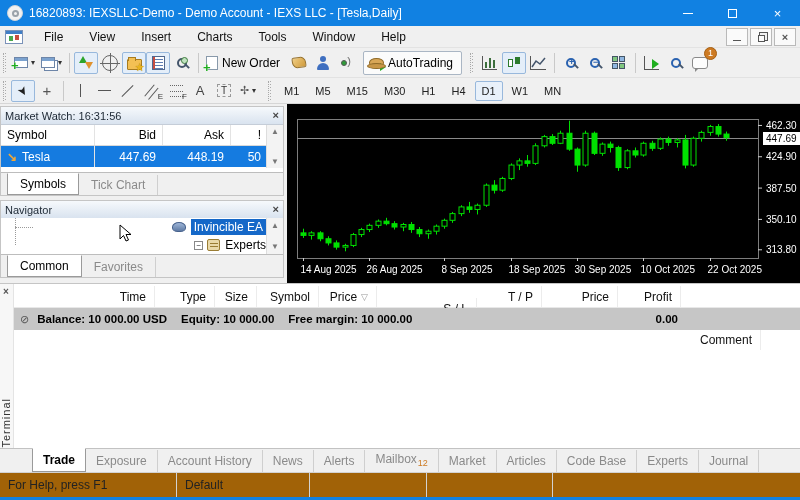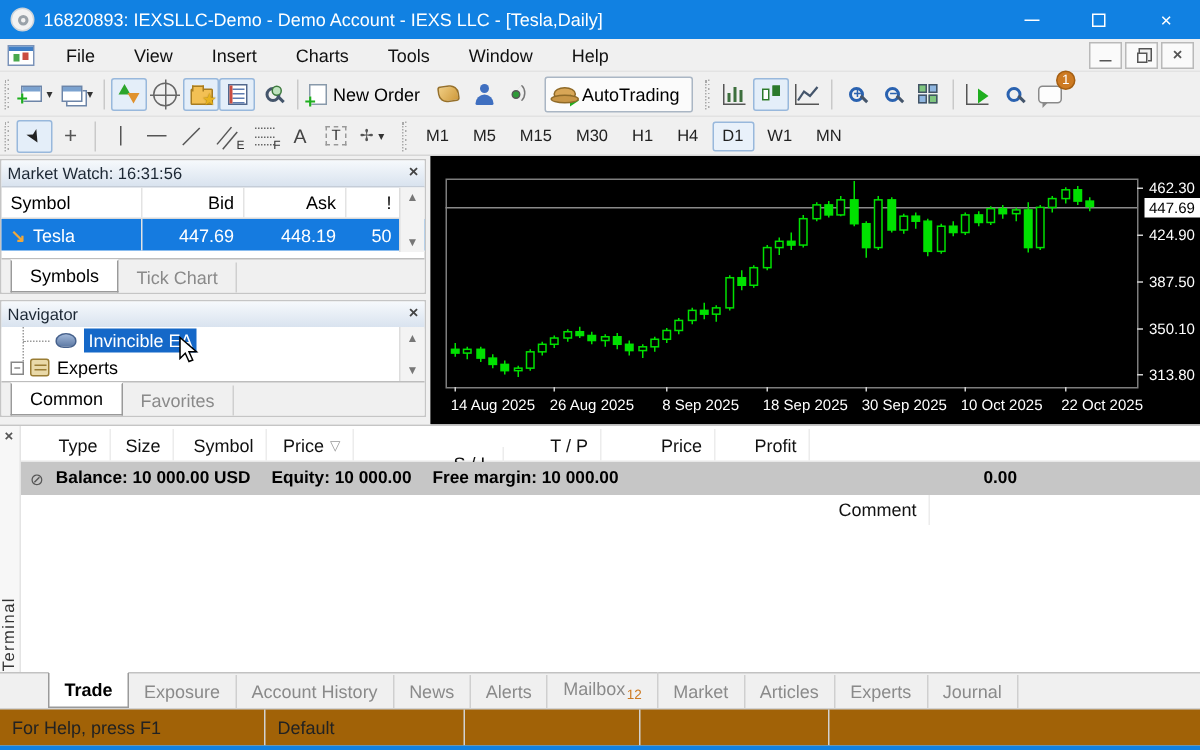--- a/index.html
+++ b/index.html
@@ -110,21 +110,21 @@
   .mw-hrow, .mw-row { display:flex; height:21px; align-items:center; }
   .mw-hrow { border-bottom:1px solid #d9d9d9; font-size:12px; }
   .mw-cell { padding:0 6px; white-space:nowrap; overflow:hidden; border-right:1px solid #e3e3e3; height:100%; display:flex; align-items:center; }
   .mw-row { background:#157be0; color:#fff; font-size:12px; }
   .mw-scroll { position:absolute; right:0; top:18px; width:17px; height:43px; background:#f3f3f3; border-left:1px solid #ddd; display:flex; flex-direction:column; justify-content:space-between; align-items:center; color:#777; font-size:8px; padding:2px 0; }
   .tabstrip { position:absolute; left:0; right:0; bottom:0; height:23px; background:#f0f0f0; border-top:1px solid #bdbdbd; display:flex; align-items:flex-end; padding-left:6px; }
   .tab { padding:3px 12px; font-size:12px; color:#8a8a8a; border-right:1px solid #cfcfcf; position:relative; }
   .tab.active { background:#fff; color:#000; border:1px solid #9a9a9a; border-top:1px solid #fff; margin-top:-2px; height:22px; }
   .nav { left:0; top:200px; width:284px; height:78px; }
   .tree { position:absolute; left:0; top:17px; right:17px; bottom:23px; background:#fff; font-size:12px; }
-  .tree-row { height:18px; display:flex; align-items:center; position:relative; }
+  .tree-row { height:18px; display:flex; align-items:center; position:relative;justify-content:flex-end; }
   .sel-label { background:#1568c8; color:#fff; padding:1px 3px; }
   .expander { width:9px; height:9px; border:1px solid #888; background:#fff; font-size:8px; line-height:7px; text-align:center; color:#333; margin-right:4px; }
   .ic-scroll-doc { width:13px; height:12px; background:#e9d9a8; border:1px solid #9a7d34; border-radius:2px 2px 2px 2px; margin-right:5px; }
   .ic-scroll-doc::before { content:""; position:absolute; left:2px; top:3px; width:8px; height:1px; background:#9a7d34; box-shadow:0 3px 0 #9a7d34; }
   .ic-ea { width:14px; height:10px; background:linear-gradient(#9fb6d8,#5f7ba5); border:1px solid #46618c; border-radius:50% 50% 40% 40%; margin-right:5px; }
   .dotline-v { position:absolute; border-left:1px dotted #9a9a9a; width:1px; }
   .dotline-h { position:absolute; border-top:1px dotted #9a9a9a; height:1px; }
   .nav-scroll { position:absolute; right:0; top:17px; width:17px; bottom:23px; background:#f3f3f3; border-left:1px solid #ddd; display:flex; flex-direction:column; justify-content:space-between; align-items:center; color:#777; font-size:8px; padding:3px 0; }
   .mouse-cursor { position:absolute; z-index:5; }
 
@@ -575,20 +575,23 @@
         <line x1="423.5" y1="154" x2="423.5" y2="157" stroke="#cfcfcf"></line>
         <text x="420.5" y="169" fill="#fff" font-size="10" font-family="Liberation Sans, sans-serif">22 Oct 2025</text>
       </svg>
   </div>
 
   <div class="abs terminal">
     <div class="t-gutter"></div>
     <span class="t-close">×</span>
     <span class="t-side-label">Terminal</span>
     <div class="t-hrow" id="t-head">
+        <div class="t-hcell" style="width: 141px;">
+          <span>Time</span>
+        </div>
         <div class="t-hcell" style="width: 60px;">
           <span>Type</span>
         </div>
         <div class="t-hcell" style="width: 42px;">
           <span>Size</span>
         </div>
         <div class="t-hcell" style="width: 62px;">
           <span>Symbol</span>
         </div>
         <div class="t-hcell" style="width: 58px;">
@@ -620,20 +623,21 @@
     </div>
     <div class="t-tabs" id="t-tabs">
         <div class="t-tab active" style="font-weight: bold;"><span>Trade</span></div>
         <div class="t-tab"><span>Exposure</span></div>
         <div class="t-tab"><span>Account History</span></div>
         <div class="t-tab"><span>News</span></div>
         <div class="t-tab"><span>Alerts</span></div>
         <div class="t-tab"><span>Mailbox</span><span class="mbadge">12</span></div>
         <div class="t-tab"><span>Market</span></div>
         <div class="t-tab"><span>Articles</span></div>
+        <div class="t-tab"><span>Code Base</span></div>
         <div class="t-tab"><span>Experts</span></div>
         <div class="t-tab"><span>Journal</span></div>
       </div>
   </div>
 
   <div class="abs statusbar">
     <div class="sb-cell" style="width:177px;">For Help, press F1</div>
     <div class="sb-cell" style="width:133px;">Default</div>
     <div class="sb-cell" style="width:117px;"></div>
     <div class="sb-cell" style="width:126px;"></div>

